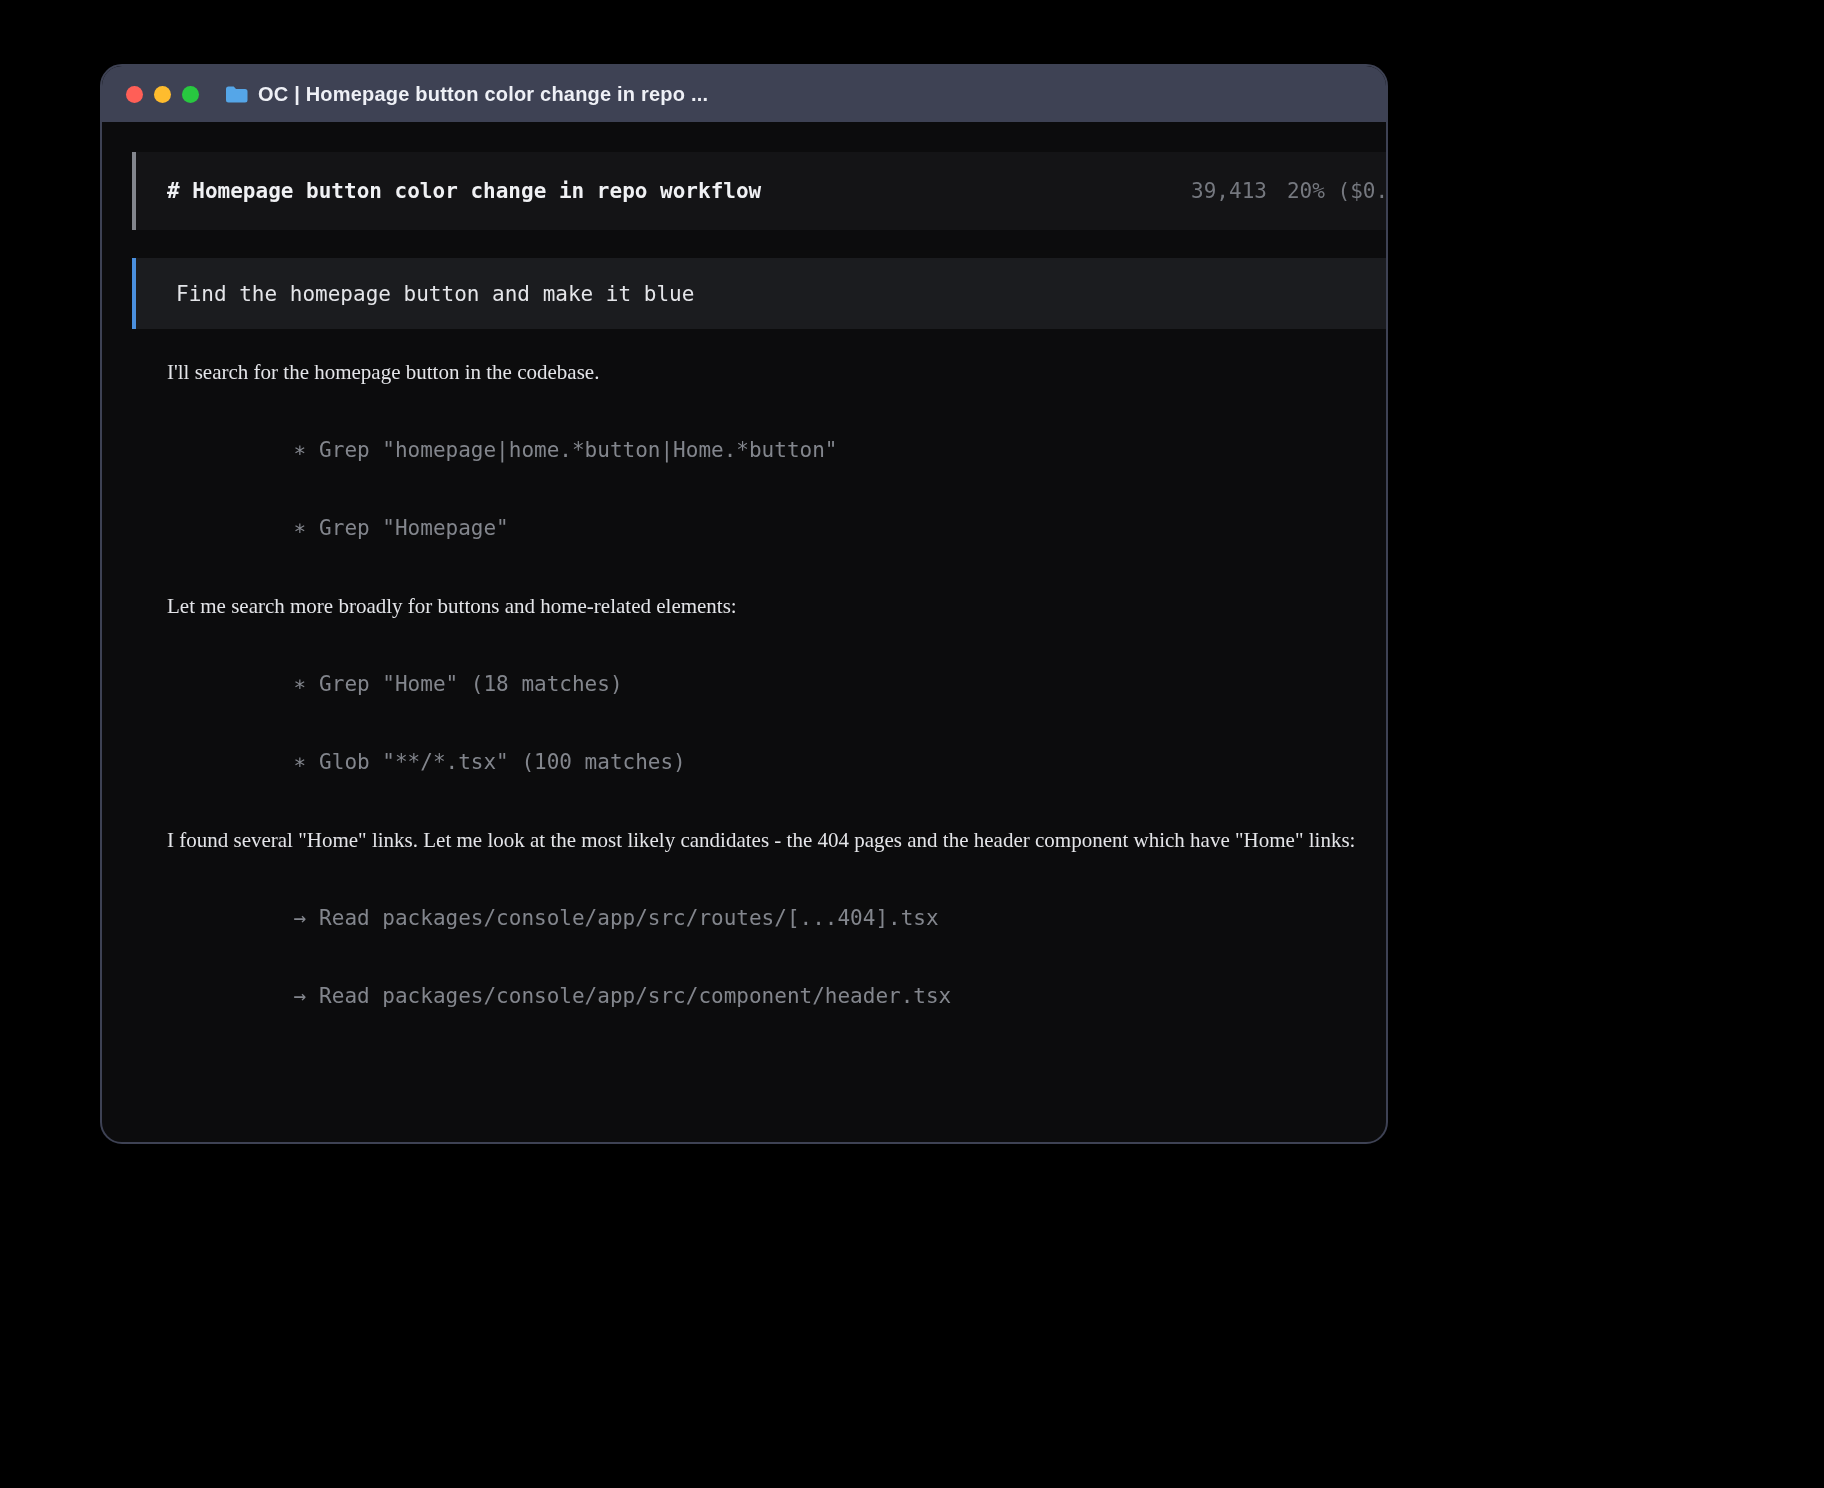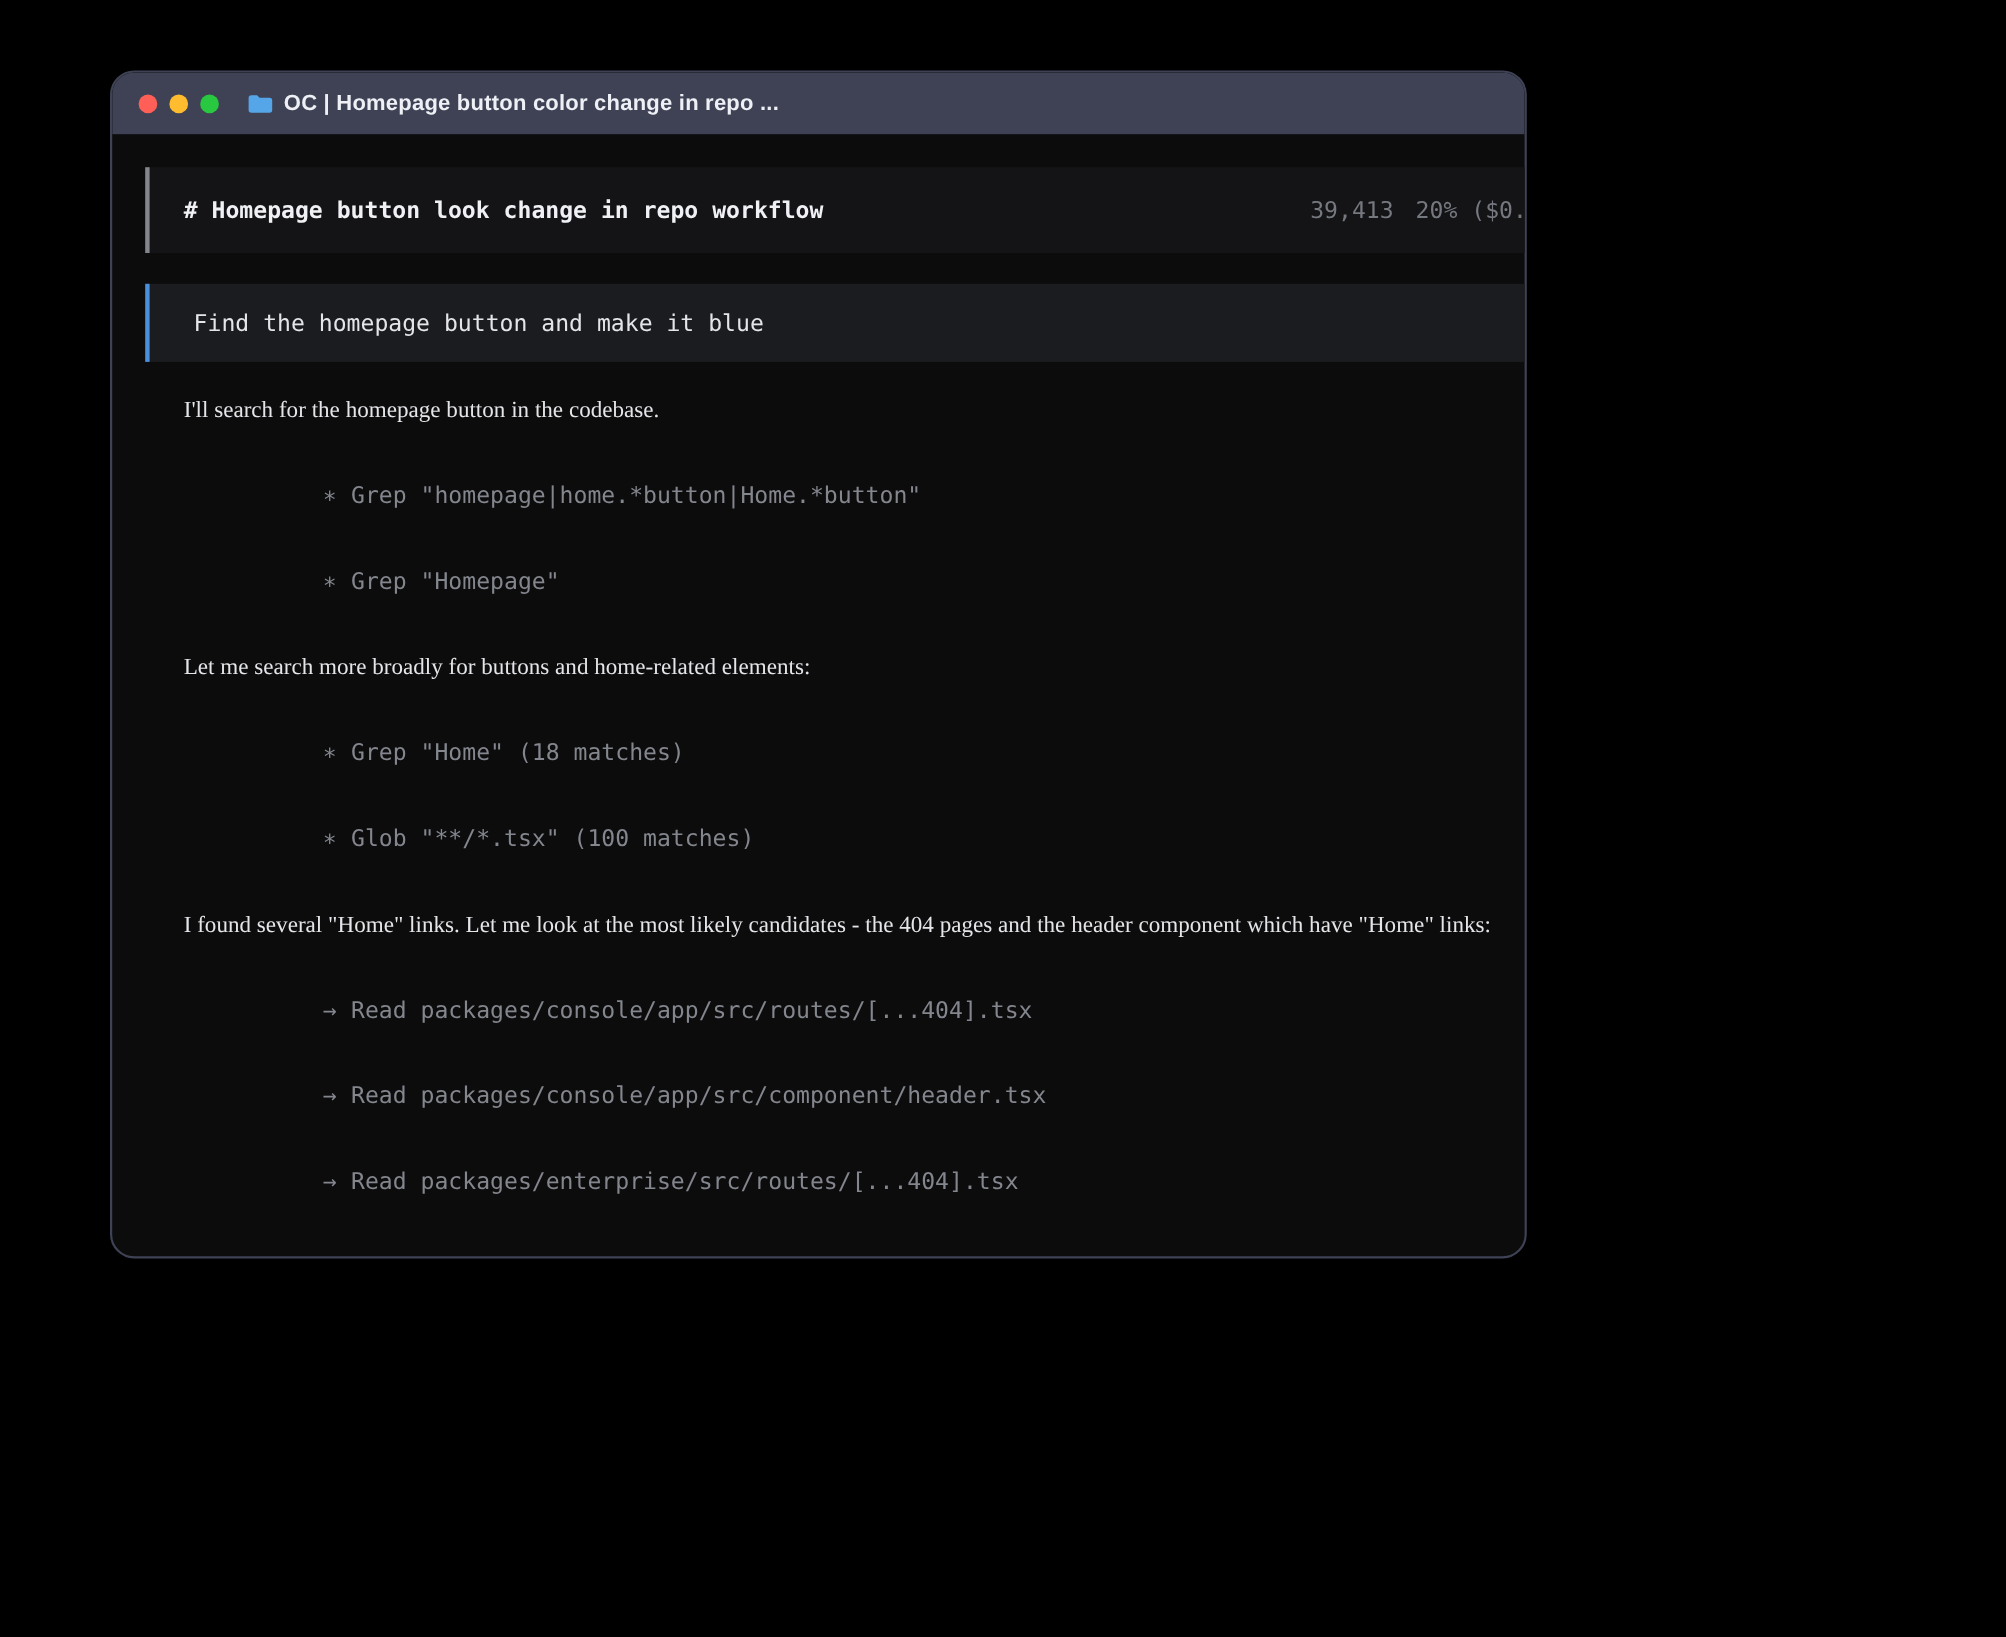--- a/index.html
+++ b/index.html
@@ -97,21 +97,21 @@
         <path d="M1 4 a2.5 2.5 0 0 1 2.5-2.5 h5.2 l2.3 2.4 h9 A2.5 2.5 0 0 1 22.5 6.4 v8.6 a2.5 2.5 0 0 1-2.5 2.5 H3.5 A2.5 2.5 0 0 1 1 15 z" fill="#55a6e8"></path>
       </svg>
     </span>
     <span class="tb-title">OC | Homepage button color change in repo ...</span>
   </div>
 
   <div class="terminal">
     <div class="content">
 
       <div class="block header-block">
-        <span class="hb-title"># Homepage button look change in repo workflow</span>
+        <span class="hb-title"># Homepage button color change in repo workflow</span>
         <span class="hb-stats">
           <span>39,413</span>
           <span>20% ($0.13)</span>
         </span>
       </div>
 
       <div class="block user-block">
         <span>Find the homepage button and make it blue</span>
       </div>
 
@@ -139,20 +139,17 @@
 
       <p class="msg">I found several "Home" links. Let me look at the most likely candidates - the 404 pages and the header component which have "Home" links:</p>
 
       <div class="read-group">
         <div class="read-line">
           <span class="arrow">→</span><span>Read packages/console/app/src/routes/[...404].tsx</span>
         </div>
         <div class="read-line">
           <span class="arrow">→</span><span>Read packages/console/app/src/component/header.tsx</span>
         </div>
-        <div class="read-line">
-          <span class="arrow">→</span><span>Read packages/enterprise/src/routes/[...404].tsx</span>
-        </div>
       </div>
 
     </div>
   </div>
 </div>
 
 </body></html>

